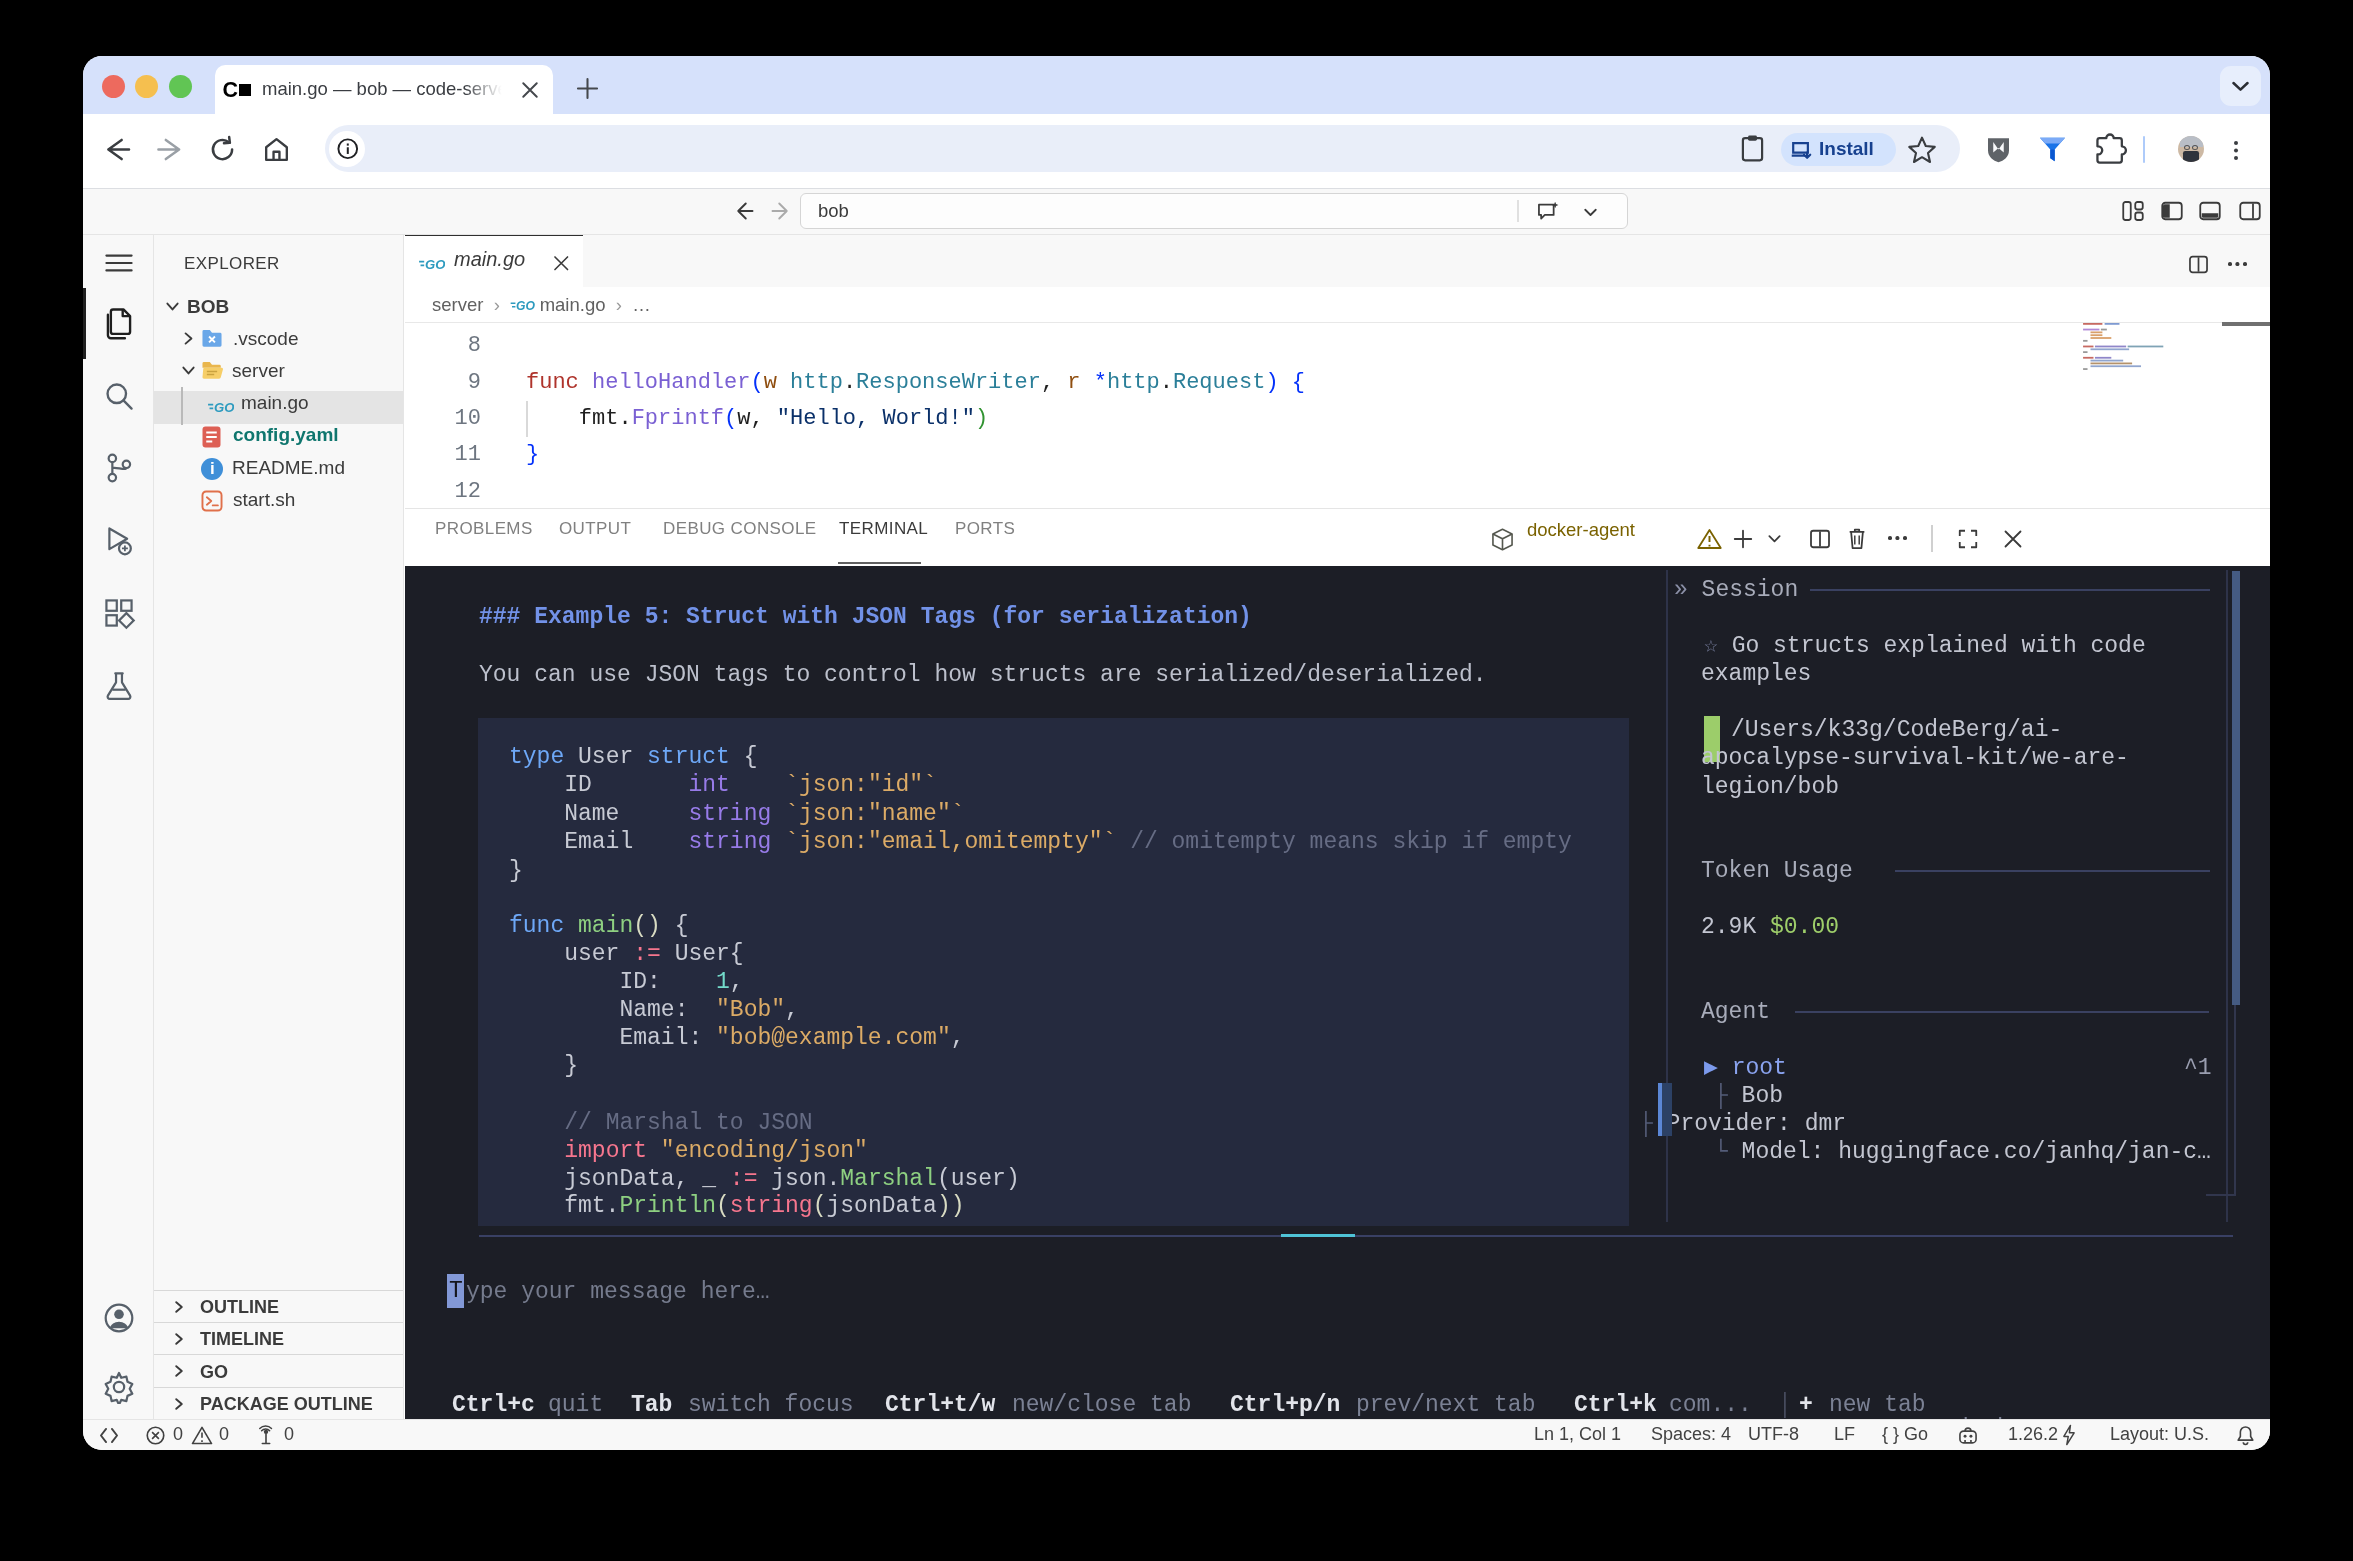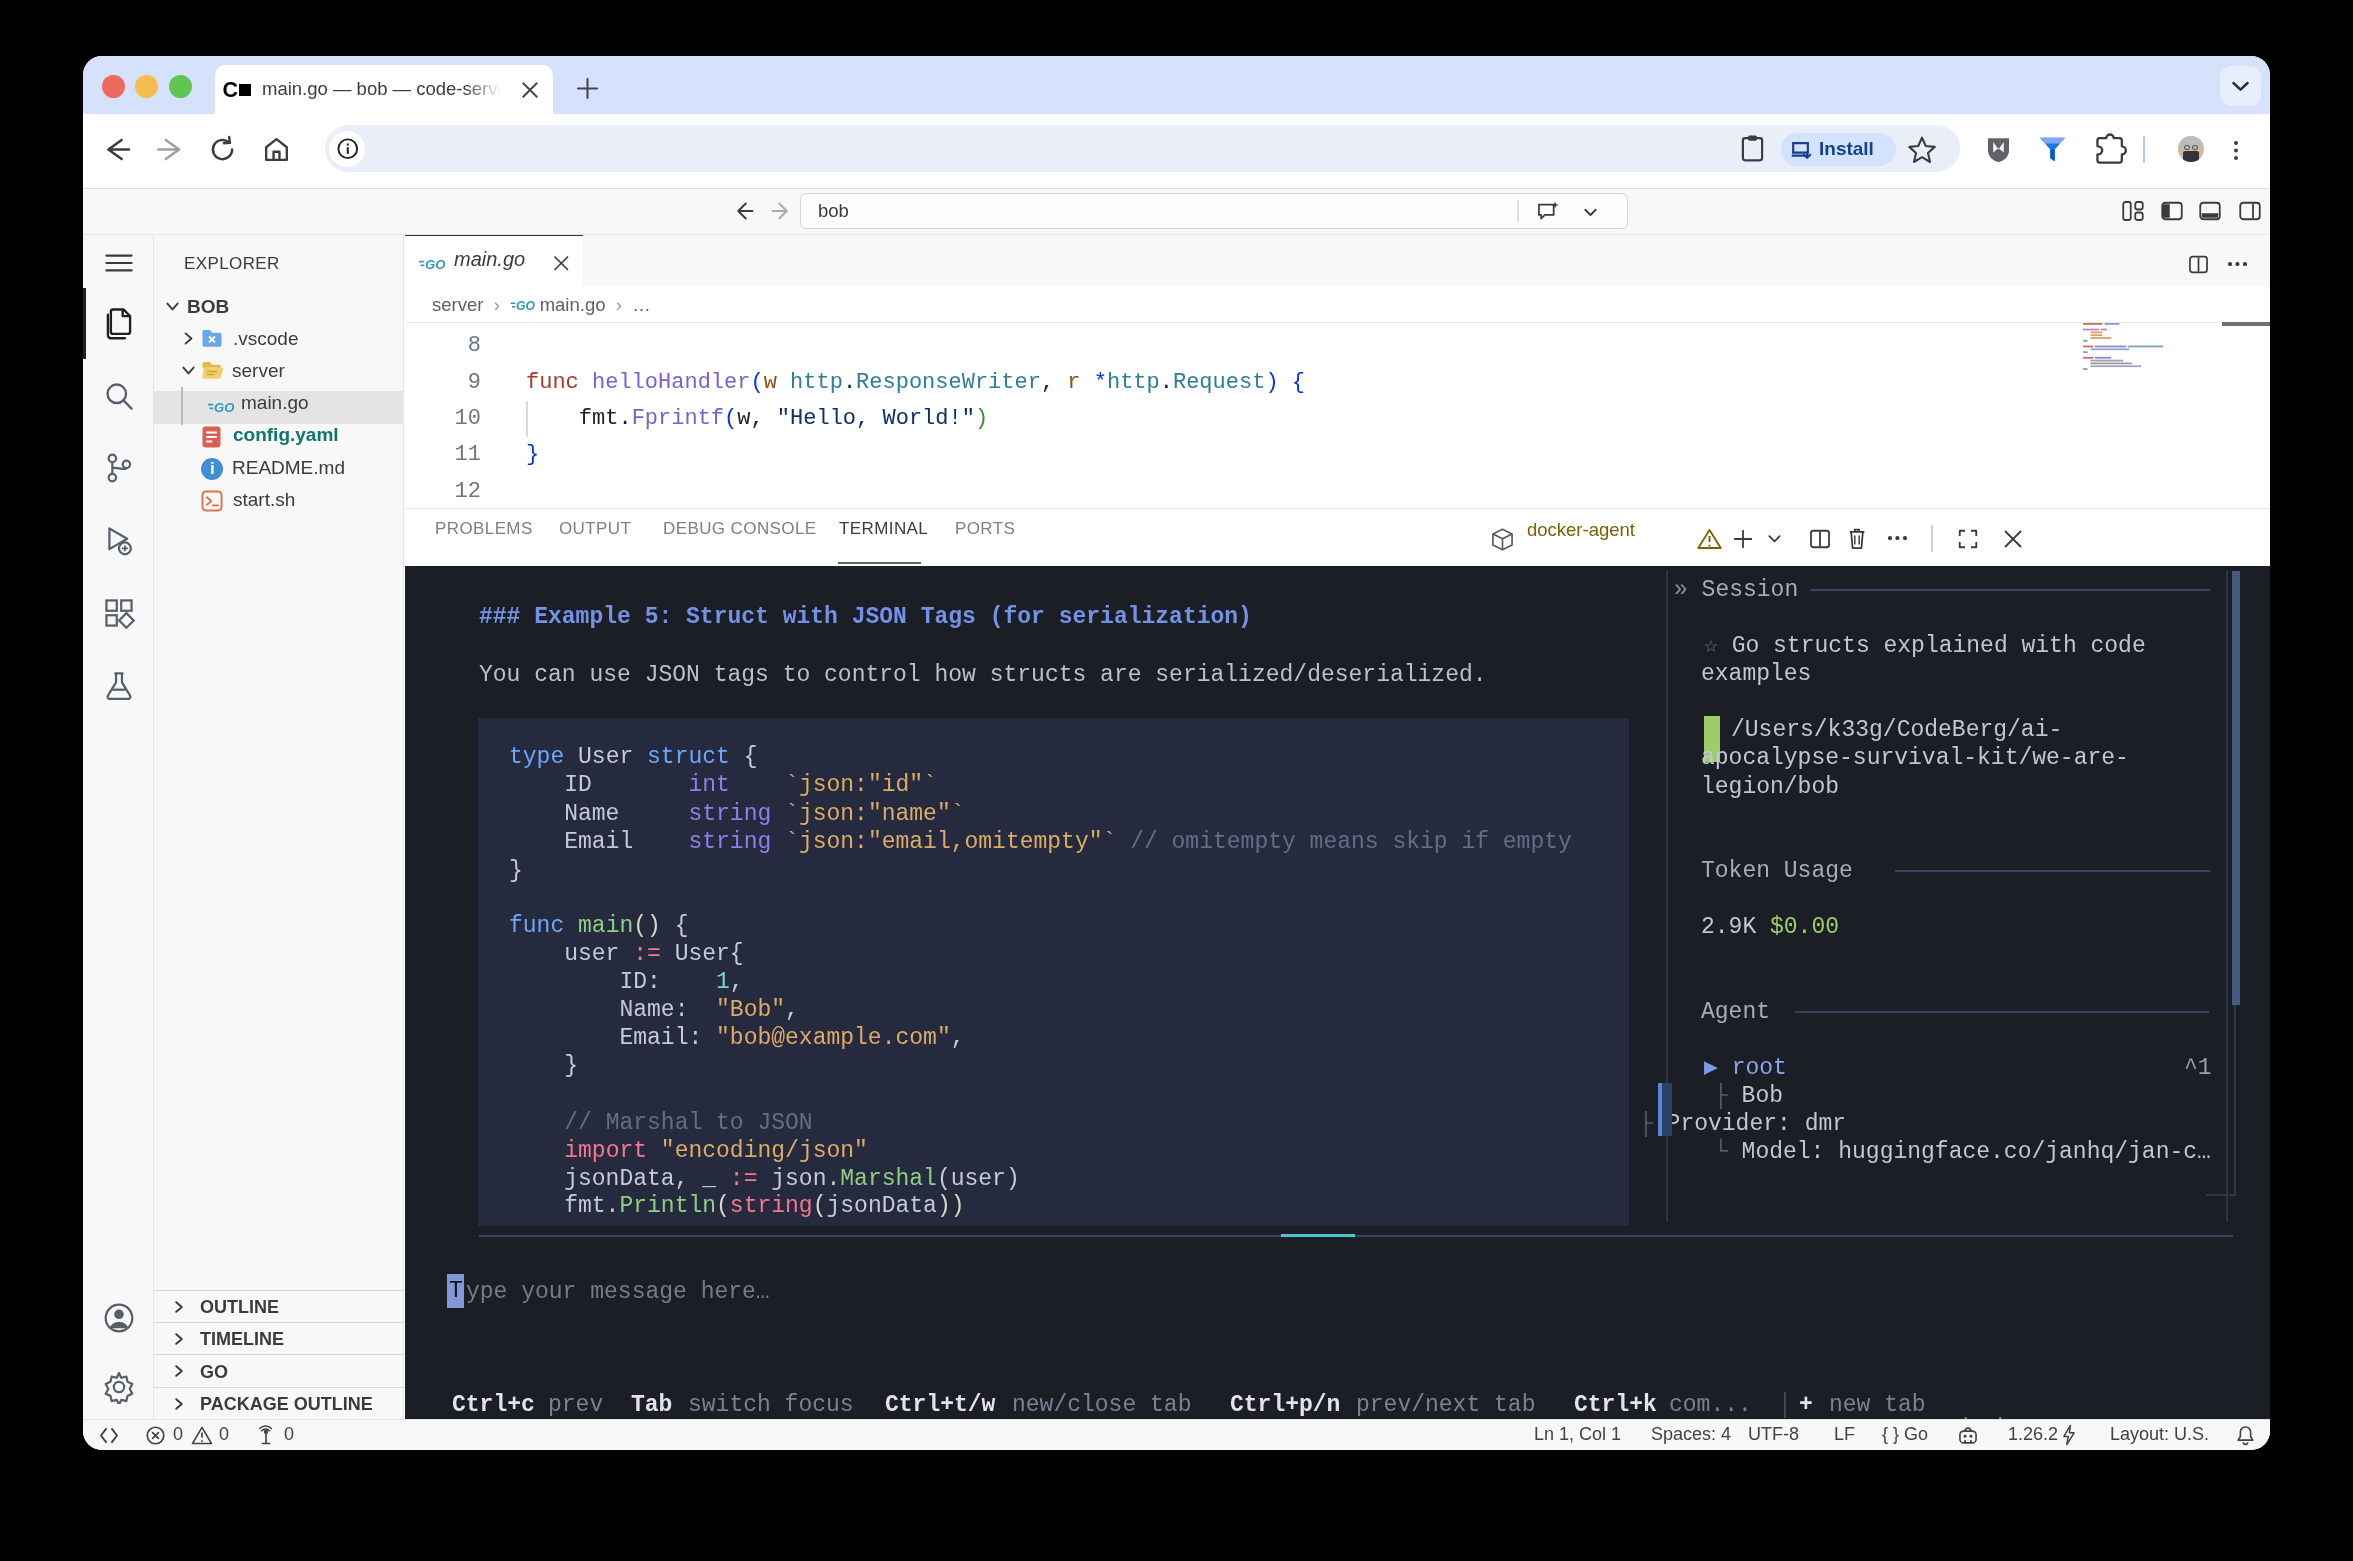--- a/index.html
+++ b/index.html
@@ -400,21 +400,21 @@
         <div class="abs" style="left:1829px;top:439px;width:1.5px;height:189px;background:#31364d;"></div>
         <div class="abs" style="left:1801px;top:628px;width:30px;height:1.5px;background:#31364d;"></div>
         <div class="abs" style="left:1253px;top:517px;width:14px;height:53px;background:#2c4165;"></div>
         <div class="abs" style="left:1253px;top:517px;width:3.7px;height:53px;background:#5b87d6;"></div>
         <div class="abs" style="left:74px;top:669px;width:1754px;height:1.5px;background:#394064;"></div>
         <div class="abs" style="left:876px;top:668px;width:74px;height:3px;background:#4fc3d6;"></div>
         <div class="abs" style="left:42px;top:708px;width:17px;height:34px;background:#8298d6;"></div>
         <div class="tl31" style="left:44px;top:711px;color:#15161d;">T</div>
         <div class="tl31" style="left:61px;top:712px;color:#757b8d;">ype your message here…</div>
         <div class="tl31 sk" style="left:47px;">Ctrl+c</div>
-        <div class="tl31 sd" style="left:143px;">prev</div>
+        <div class="tl31 sd" style="left:143px;">quit</div>
         <div class="tl31 sk" style="left:226px;">Tab</div>
         <div class="tl31 sd" style="left:283px;">switch focus</div>
         <div class="tl31 sk" style="left:480px;">Ctrl+t/w</div>
         <div class="tl31 sd" style="left:607px;">new/close tab</div>
         <div class="tl31 sk" style="left:825px;">Ctrl+p/n</div>
         <div class="tl31 sd" style="left:951px;">prev/next tab</div>
         <div class="tl31 sk" style="left:1169px;">Ctrl+k</div>
         <div class="tl31 sd" style="left:1264px;">com...</div>
         <div class="tl31 sd" style="left:1373px;color:#4a4f63;">│</div>
         <div class="tl31 sk" style="left:1394px;">+</div>

